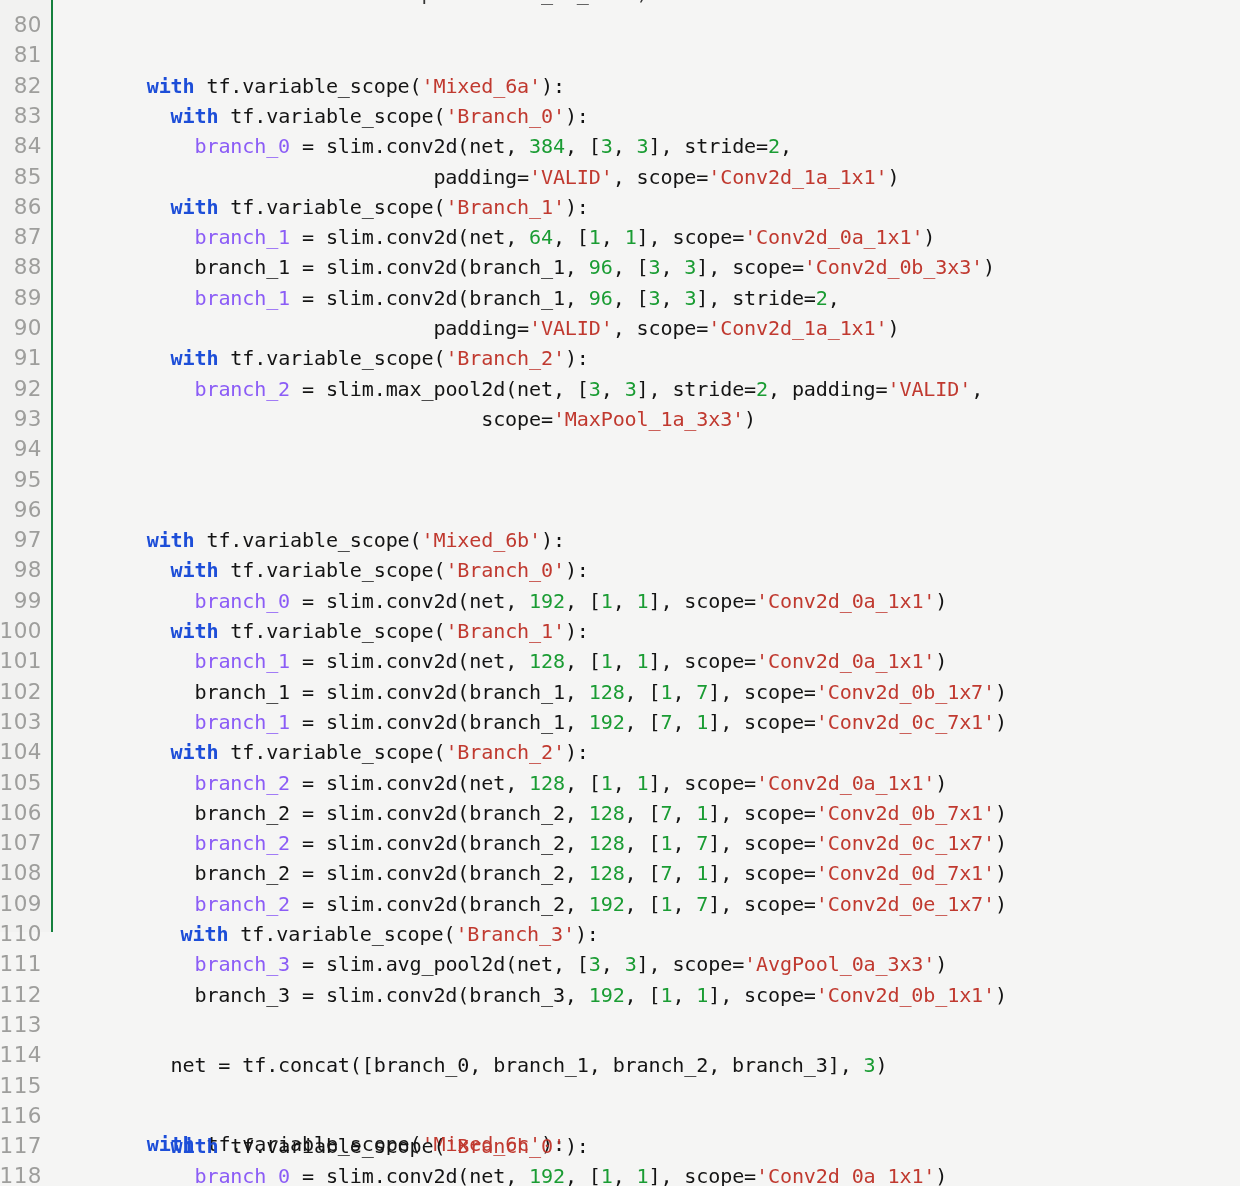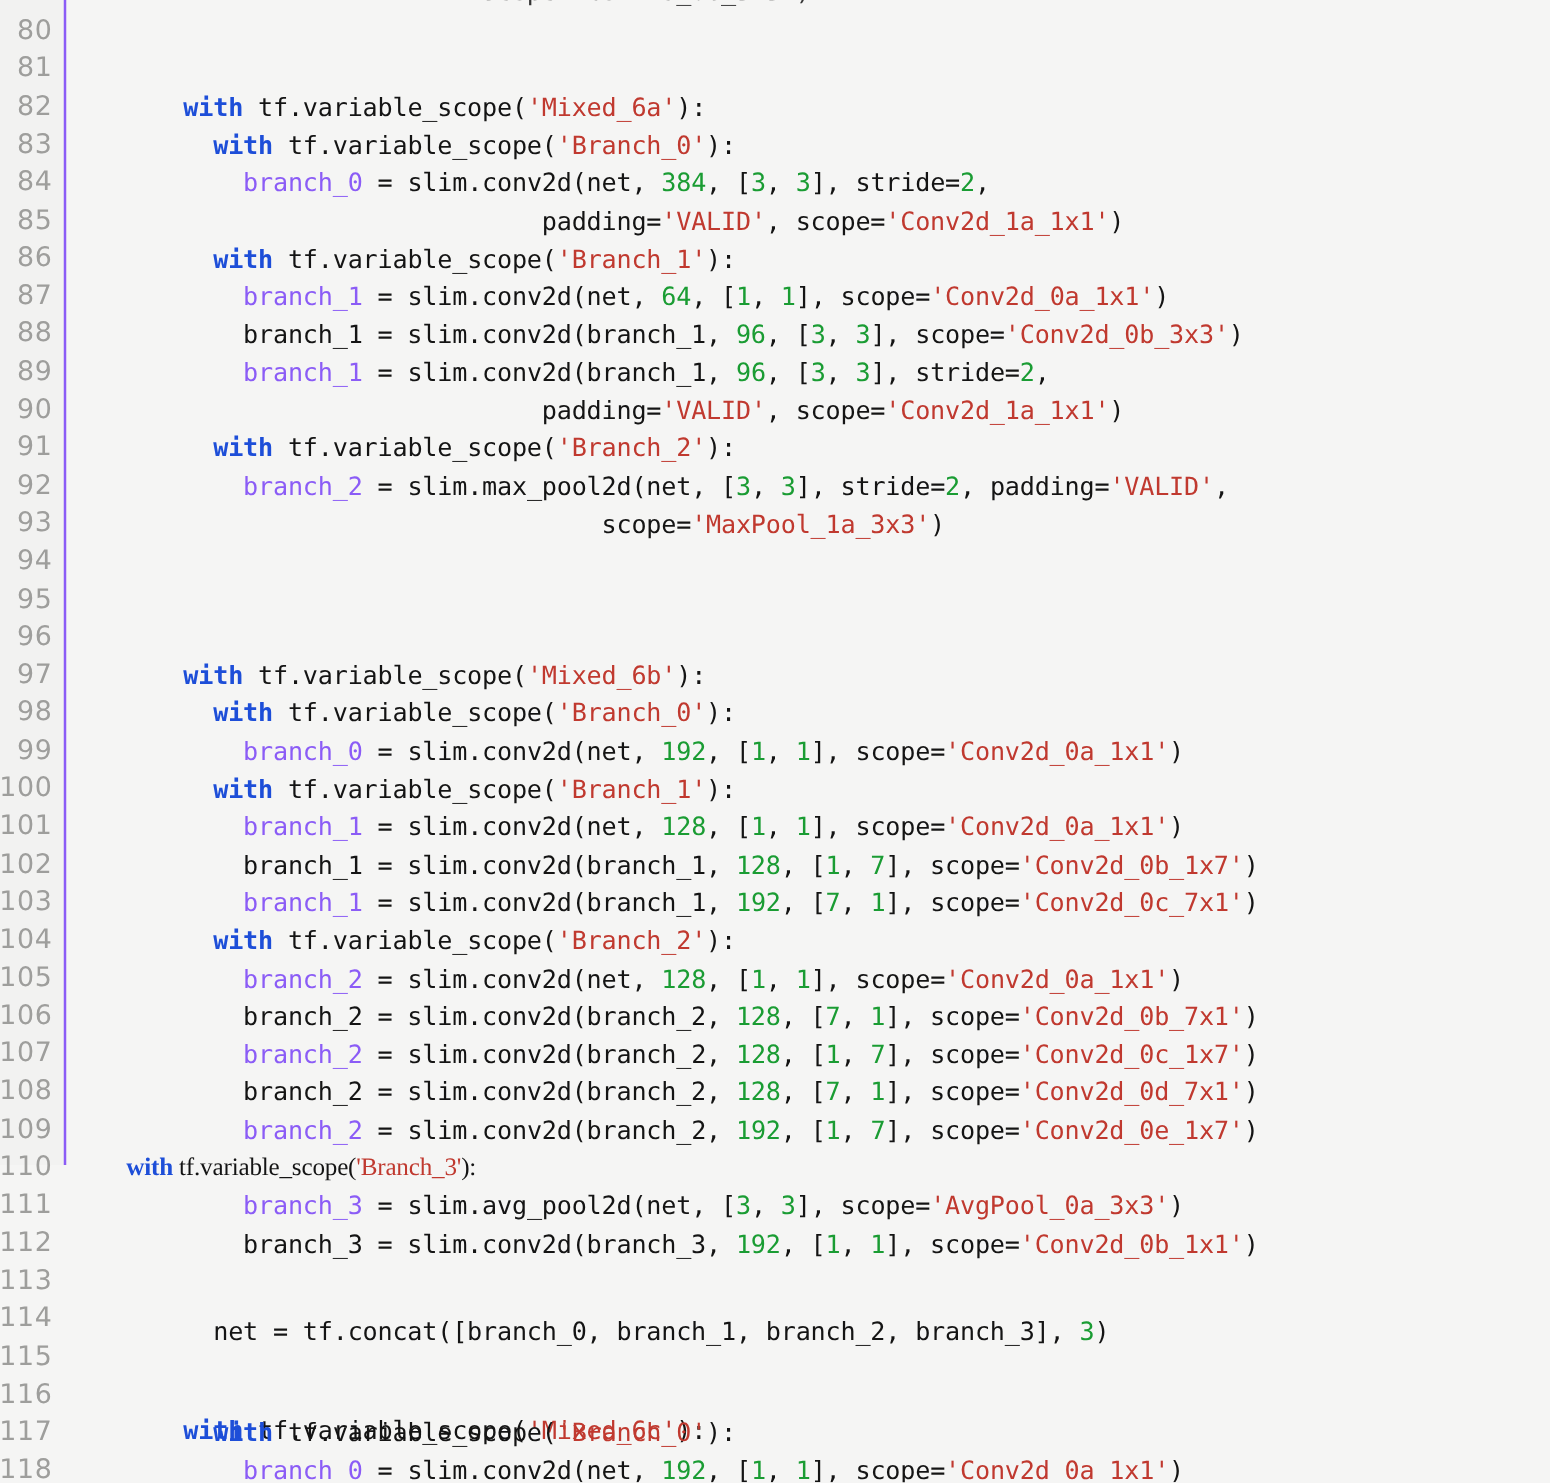--- a/index.html
+++ b/index.html
@@ -16,21 +16,21 @@
     font-family: "DejaVu Sans Mono", "Liberation Mono", monospace;
   }
   
   #gutter {
     position: absolute;
     left: 0;
     top: 0;
     width: 53px;
     height: 932px;
     background: #f2f2f1;
-    border-right: 2px solid #8b5cf6;
+    border-right: 2px solid #15803d;
     box-sizing: border-box;
     z-index: 2;
   }
   .gutter-num {
     position: absolute;
     right: 9px;
     width: 46px;
     text-align: right;
     font-family: "DejaVu Sans", "Liberation Sans", sans-serif;
     font-size: 21.5px;
@@ -156,21 +156,21 @@
       <div class="code-line" style="top: 616px; left: 22px;"><span class="tok-plain">        </span><span class="tok-kw">with</span><span class="tok-plain"> tf.variable_scope(</span><span class="tok-str">'Branch_1'</span><span class="tok-plain">):</span></div>
       <div class="code-line" style="top: 646.3px; left: 22px;"><span class="tok-plain">          </span><span class="tok-var">branch_1</span><span class="tok-plain"> = slim.conv2d(net, </span><span class="tok-num">128</span><span class="tok-plain">, [</span><span class="tok-num">1</span><span class="tok-plain">, </span><span class="tok-num">1</span><span class="tok-plain">], scope=</span><span class="tok-str">'Conv2d_0a_1x1'</span><span class="tok-plain">)</span></div>
       <div class="code-line" style="top: 676.6px; left: 22px;"><span class="tok-plain">          branch_1 = slim.conv2d(branch_1, </span><span class="tok-num">128</span><span class="tok-plain">, [</span><span class="tok-num">1</span><span class="tok-plain">, </span><span class="tok-num">7</span><span class="tok-plain">], scope=</span><span class="tok-str">'Conv2d_0b_1x7'</span><span class="tok-plain">)</span></div>
       <div class="code-line" style="top: 706.9px; left: 22px;"><span class="tok-plain">          </span><span class="tok-var">branch_1</span><span class="tok-plain"> = slim.conv2d(branch_1, </span><span class="tok-num">192</span><span class="tok-plain">, [</span><span class="tok-num">7</span><span class="tok-plain">, </span><span class="tok-num">1</span><span class="tok-plain">], scope=</span><span class="tok-str">'Conv2d_0c_7x1'</span><span class="tok-plain">)</span></div>
       <div class="code-line" style="top: 737.2px; left: 22px;"><span class="tok-plain">        </span><span class="tok-kw">with</span><span class="tok-plain"> tf.variable_scope(</span><span class="tok-str">'Branch_2'</span><span class="tok-plain">):</span></div>
       <div class="code-line" style="top: 767.5px; left: 22px;"><span class="tok-plain">          </span><span class="tok-var">branch_2</span><span class="tok-plain"> = slim.conv2d(net, </span><span class="tok-num">128</span><span class="tok-plain">, [</span><span class="tok-num">1</span><span class="tok-plain">, </span><span class="tok-num">1</span><span class="tok-plain">], scope=</span><span class="tok-str">'Conv2d_0a_1x1'</span><span class="tok-plain">)</span></div>
       <div class="code-line" style="top: 797.8px; left: 22px;"><span class="tok-plain">          branch_2 = slim.conv2d(branch_2, </span><span class="tok-num">128</span><span class="tok-plain">, [</span><span class="tok-num">7</span><span class="tok-plain">, </span><span class="tok-num">1</span><span class="tok-plain">], scope=</span><span class="tok-str">'Conv2d_0b_7x1'</span><span class="tok-plain">)</span></div>
       <div class="code-line" style="top: 828.1px; left: 22px;"><span class="tok-plain">          </span><span class="tok-var">branch_2</span><span class="tok-plain"> = slim.conv2d(branch_2, </span><span class="tok-num">128</span><span class="tok-plain">, [</span><span class="tok-num">1</span><span class="tok-plain">, </span><span class="tok-num">7</span><span class="tok-plain">], scope=</span><span class="tok-str">'Conv2d_0c_1x7'</span><span class="tok-plain">)</span></div>
       <div class="code-line" style="top: 858.4px; left: 22px;"><span class="tok-plain">          branch_2 = slim.conv2d(branch_2, </span><span class="tok-num">128</span><span class="tok-plain">, [</span><span class="tok-num">7</span><span class="tok-plain">, </span><span class="tok-num">1</span><span class="tok-plain">], scope=</span><span class="tok-str">'Conv2d_0d_7x1'</span><span class="tok-plain">)</span></div>
       <div class="code-line" style="top: 888.7px; left: 22px;"><span class="tok-plain">          </span><span class="tok-var">branch_2</span><span class="tok-plain"> = slim.conv2d(branch_2, </span><span class="tok-num">192</span><span class="tok-plain">, [</span><span class="tok-num">1</span><span class="tok-plain">, </span><span class="tok-num">7</span><span class="tok-plain">], scope=</span><span class="tok-str">'Conv2d_0e_1x7'</span><span class="tok-plain">)</span></div>
-      <div class="code-line" style="top: 919px; left: 9px; font-family: Liberation Serif, serif;"><span class="tok-plain">        </span><span class="tok-kw">with</span><span class="tok-plain"> tf.variable_scope(</span><span class="tok-str">'Branch_3'</span><span class="tok-plain">):</span></div>
+      <div class="code-line" style="top: 919px; left: 32px;"><span class="tok-plain">        </span><span class="tok-kw">with</span><span class="tok-plain"> tf.variable_scope(</span><span class="tok-str">'Branch_3'</span><span class="tok-plain">):</span></div>
       <div class="code-line" style="top: 949.3px; left: 22px;"><span class="tok-plain">          </span><span class="tok-var">branch_3</span><span class="tok-plain"> = slim.avg_pool2d(net, [</span><span class="tok-num">3</span><span class="tok-plain">, </span><span class="tok-num">3</span><span class="tok-plain">], scope=</span><span class="tok-str">'AvgPool_0a_3x3'</span><span class="tok-plain">)</span></div>
       <div class="code-line" style="top: 979.6px; left: 22px;"><span class="tok-plain">          branch_3 = slim.conv2d(branch_3, </span><span class="tok-num">192</span><span class="tok-plain">, [</span><span class="tok-num">1</span><span class="tok-plain">, </span><span class="tok-num">1</span><span class="tok-plain">], scope=</span><span class="tok-str">'Conv2d_0b_1x1'</span><span class="tok-plain">)</span></div>
       <div class="code-line" style="top: 1009.9px; left: 22px; margin-top: 40px;"><span class="tok-plain">        net = tf.concat([branch_0, branch_1, branch_2, branch_3], </span><span class="tok-num">3</span><span class="tok-plain">)</span></div>
       <div class="code-line" style="top: 1040.2px; left: 22px;"></div>
       <div class="code-line" style="top: 1100.8px; left: 22px; margin-top: 28px;"><span class="tok-plain">      </span><span class="tok-kw">with</span><span class="tok-plain"> tf.variable_scope(</span><span class="tok-str">'Mixed_6c'</span><span class="tok-plain">):</span></div>
       <div class="code-line" style="top: 1131.1px; left: 22px;"><span class="tok-plain">        </span><span class="tok-kw">with</span><span class="tok-plain"> tf.variable_scope(</span><span class="tok-str">'Branch_0'</span><span class="tok-plain">):</span></div>
       <div class="code-line" style="top: 1161.4px; left: 22px;"><span class="tok-plain">          </span><span class="tok-var">branch_0</span><span class="tok-plain"> = slim.conv2d(net, </span><span class="tok-num">192</span><span class="tok-plain">, [</span><span class="tok-num">1</span><span class="tok-plain">, </span><span class="tok-num">1</span><span class="tok-plain">], scope=</span><span class="tok-str">'Conv2d_0a_1x1'</span><span class="tok-plain">)</span></div>
     </div>
 
   <div id="top-clip">

